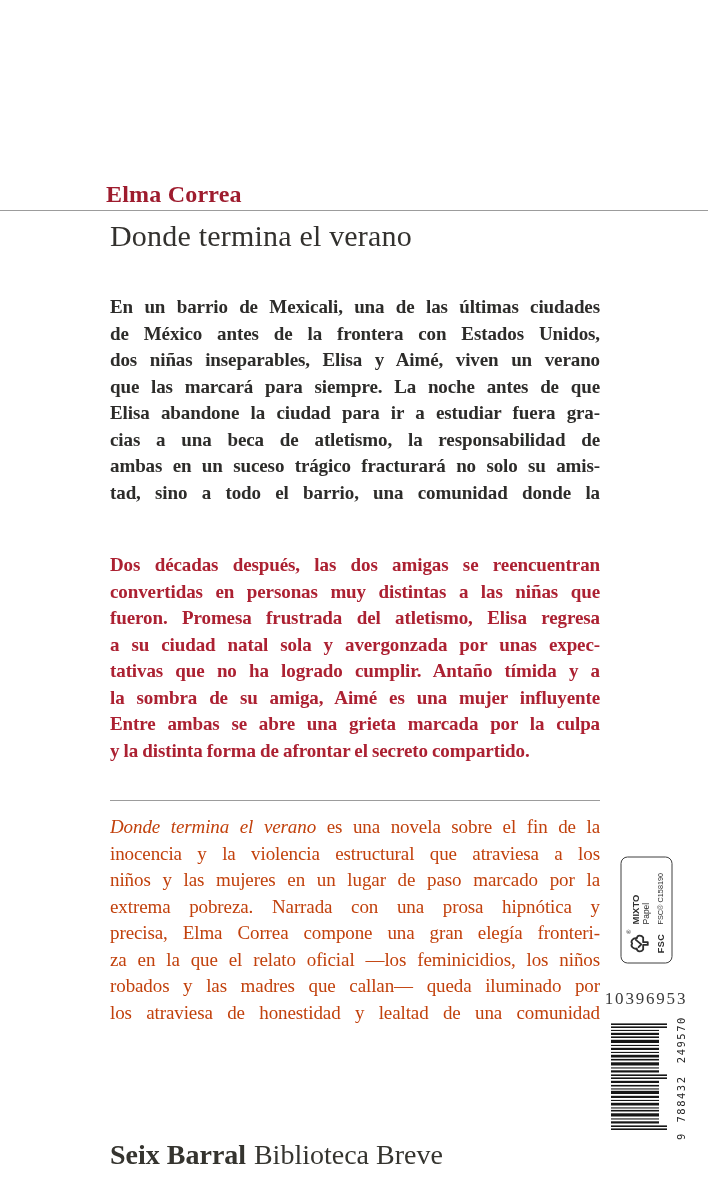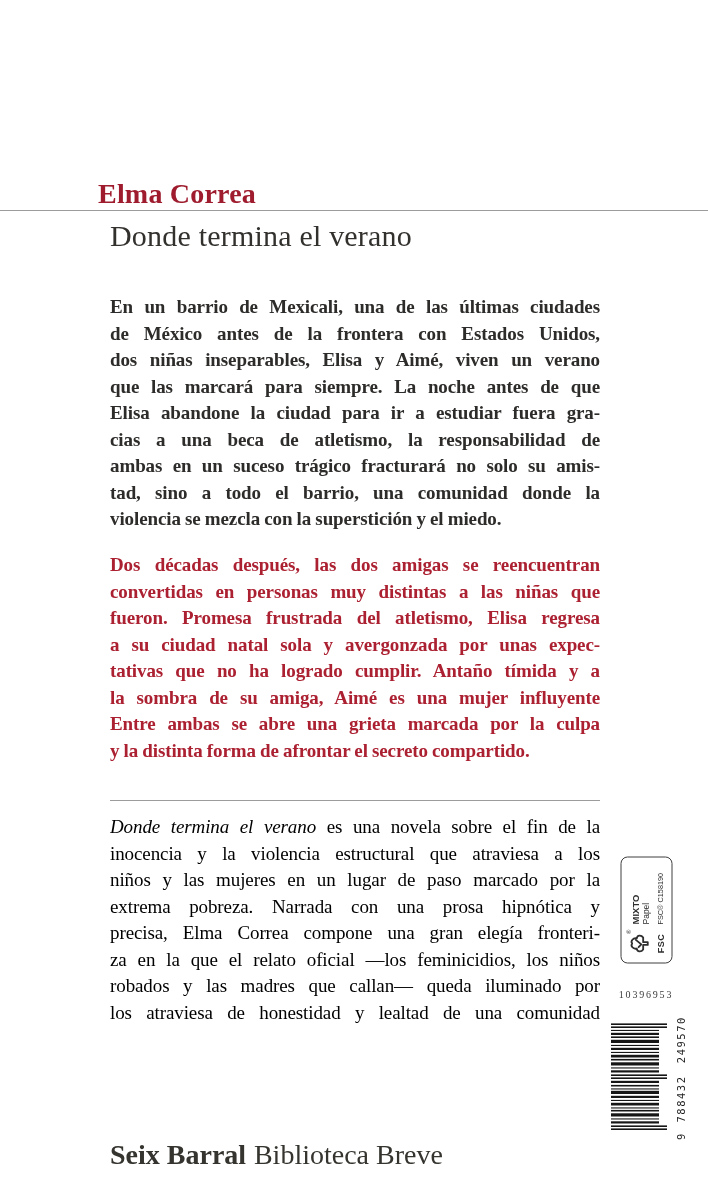--- a/index.html
+++ b/index.html
@@ -1,36 +1,36 @@
 <!DOCTYPE html>
 <html style="--author-red: #9E1C2E; --paragraph-red: #AC2132;"><head>
 <meta charset="utf-8">
 <style>
   html,body{margin:0;padding:0;background:#fff;}
   .page{
     position:relative;width:708px;height:1200px;background:#fff;overflow:hidden;
     font-family:"Liberation Serif","DejaVu Serif",serif;
   }
   .author{
-    position:absolute;left:98px;top:177px;
-    font-size:28px;line-height:34px;font-weight:700;
+    position:absolute;left:106px;top:177px;
+    font-size:24px;line-height:34px;font-weight:700;
     color:var(--author-red,#9E1C2E);letter-spacing:0.2px;
   }
   .hline-full{
     position:absolute;left:0;top:210px;width:708px;height:1px;background:#9c9c9c;
   }
   .book-title{
     position:absolute;left:110px;top:218px;
     font-size:30px;line-height:36px;font-weight:400;color:#33312e;letter-spacing:0.2px;
   }
   .col{position:absolute;left:110px;width:490px;}
   .para{color:#2d2c2a;font-size:19px;letter-spacing:-0.1px;word-spacing:-0.5px;}
   .para.bold{font-weight:700;}
   .para.red{color:var(--paragraph-red,#AC2132);}
-  .para.regular{color:#000000;font-weight:400;}
+  .para.regular{color:#c2410c;font-weight:400;}
   .jline{
     height:26.5px;line-height:26.5px;overflow:hidden;
     text-align:justify;text-align-last:justify;white-space:normal;
   }
   .jline.last{text-align-last:left;}
   .italic{font-style:italic;}
   .hline-col{
     position:absolute;left:110px;top:800px;width:490px;height:1px;background:#9c9c9c;
   }
   .imprint{
@@ -49,21 +49,21 @@
   .fsc-logo{position:relative;width:26px;flex:0 0 auto;text-align:center;}
   .fsc-logo .reg{position:absolute;top:-3px;right:-1px;font-size:6px;color:#333;}
   .fsc-acronym{font-size:9px;font-weight:700;color:#2f2f2f;letter-spacing:0.5px;margin-top:1px;}
   .fsc-text{display:flex;flex-direction:column;justify-content:center;min-width:0;flex:1;}
   .fsc-type{font-size:9.5px;font-weight:700;color:#2f2f2f;line-height:11px;}
   .fsc-material{font-size:8.5px;color:#2f2f2f;line-height:10px;}
   .fsc-license{font-size:7.3px;color:#2f2f2f;line-height:9px;margin-top:5px;white-space:nowrap;}
   
   .product-code{
     position:absolute;left:603px;top:989px;width:86px;text-align:center;
-    font-size:10px;letter-spacing:1.8px;color:#3a3a3a;
+    font-size:17px;letter-spacing:1.8px;color:#3a3a3a;
   }
   .barcode-box{position:absolute;left:611px;top:1010px;width:74px;height:130px;}
   .barcode-inner{
     position:absolute;left:-28px;top:28px;width:130px;height:74px;
     transform:rotate(-90deg);background:#fff;
   }
   .barcode-digits{
     display:flex;align-items:flex-end;height:15px;margin-top:-1px;
     font-family:"DejaVu Sans Mono","Liberation Mono",monospace;
     font-size:10.5px;color:#1e1e1e;
@@ -82,21 +82,20 @@
 
   <div class="col para bold" style="top:294px;">
     <div class="jline">En un barrio de Mexicali, una de las últimas ciudades</div>
     <div class="jline">de México antes de la frontera con Estados Unidos,</div>
     <div class="jline">dos niñas inseparables, Elisa y Aimé, viven un verano</div>
     <div class="jline">que las marcará para siempre. La noche antes de que</div>
     <div class="jline">Elisa abandone la ciudad para ir a estudiar fuera gra-</div>
     <div class="jline">cias a una beca de atletismo, la responsabilidad de</div>
     <div class="jline">ambas en un suceso trágico fracturará no solo su amis-</div>
     <div class="jline">tad, sino a todo el barrio, una comunidad donde la</div>
-    <div class="jline last">violencia se mezcla con la superstición y el miedo.</div>
   </div>
 
   <div class="col para bold red" style="top:552px;">
     <div class="jline">Dos décadas después, las dos amigas se reencuentran</div>
     <div class="jline">convertidas en personas muy distintas a las niñas que</div>
     <div class="jline">fueron. Promesa frustrada del atletismo, Elisa regresa</div>
     <div class="jline">a su ciudad natal sola y avergonzada por unas expec-</div>
     <div class="jline">tativas que no ha logrado cumplir. Antaño tímida y a</div>
     <div class="jline">la sombra de su amiga, Aimé es una mujer influyente</div>
     <div class="jline">Entre ambas se abre una grieta marcada por la culpa</div>

